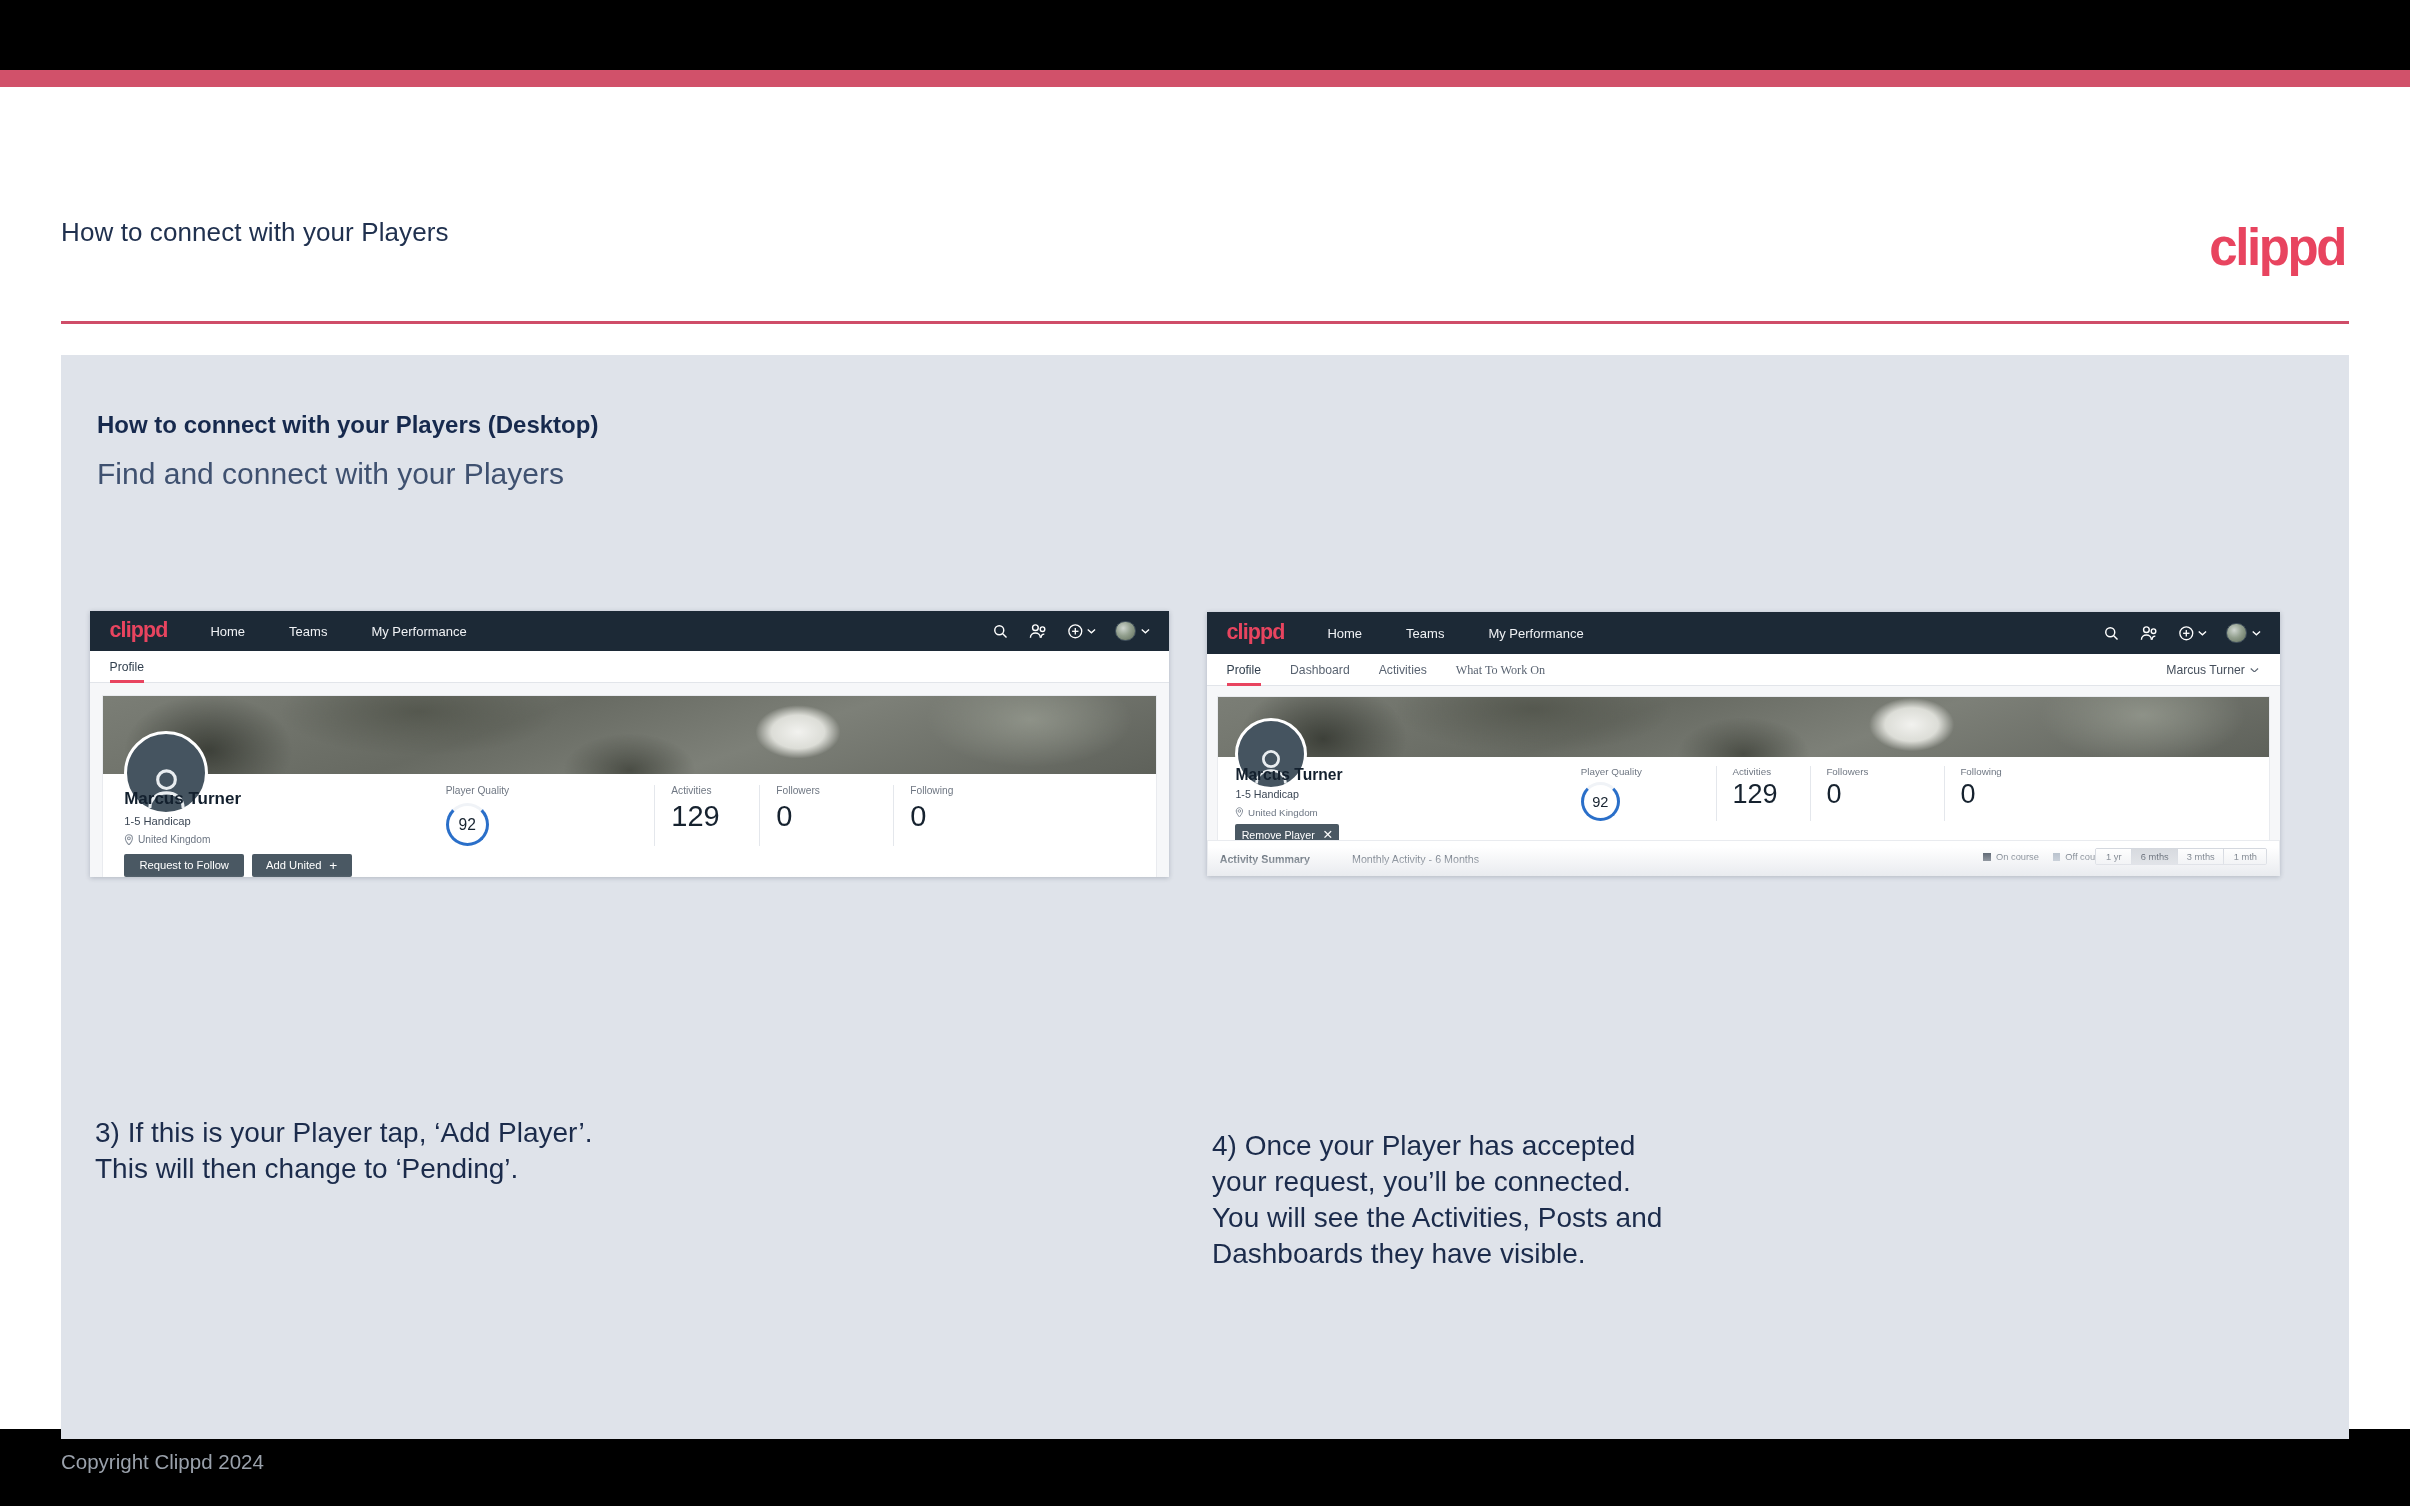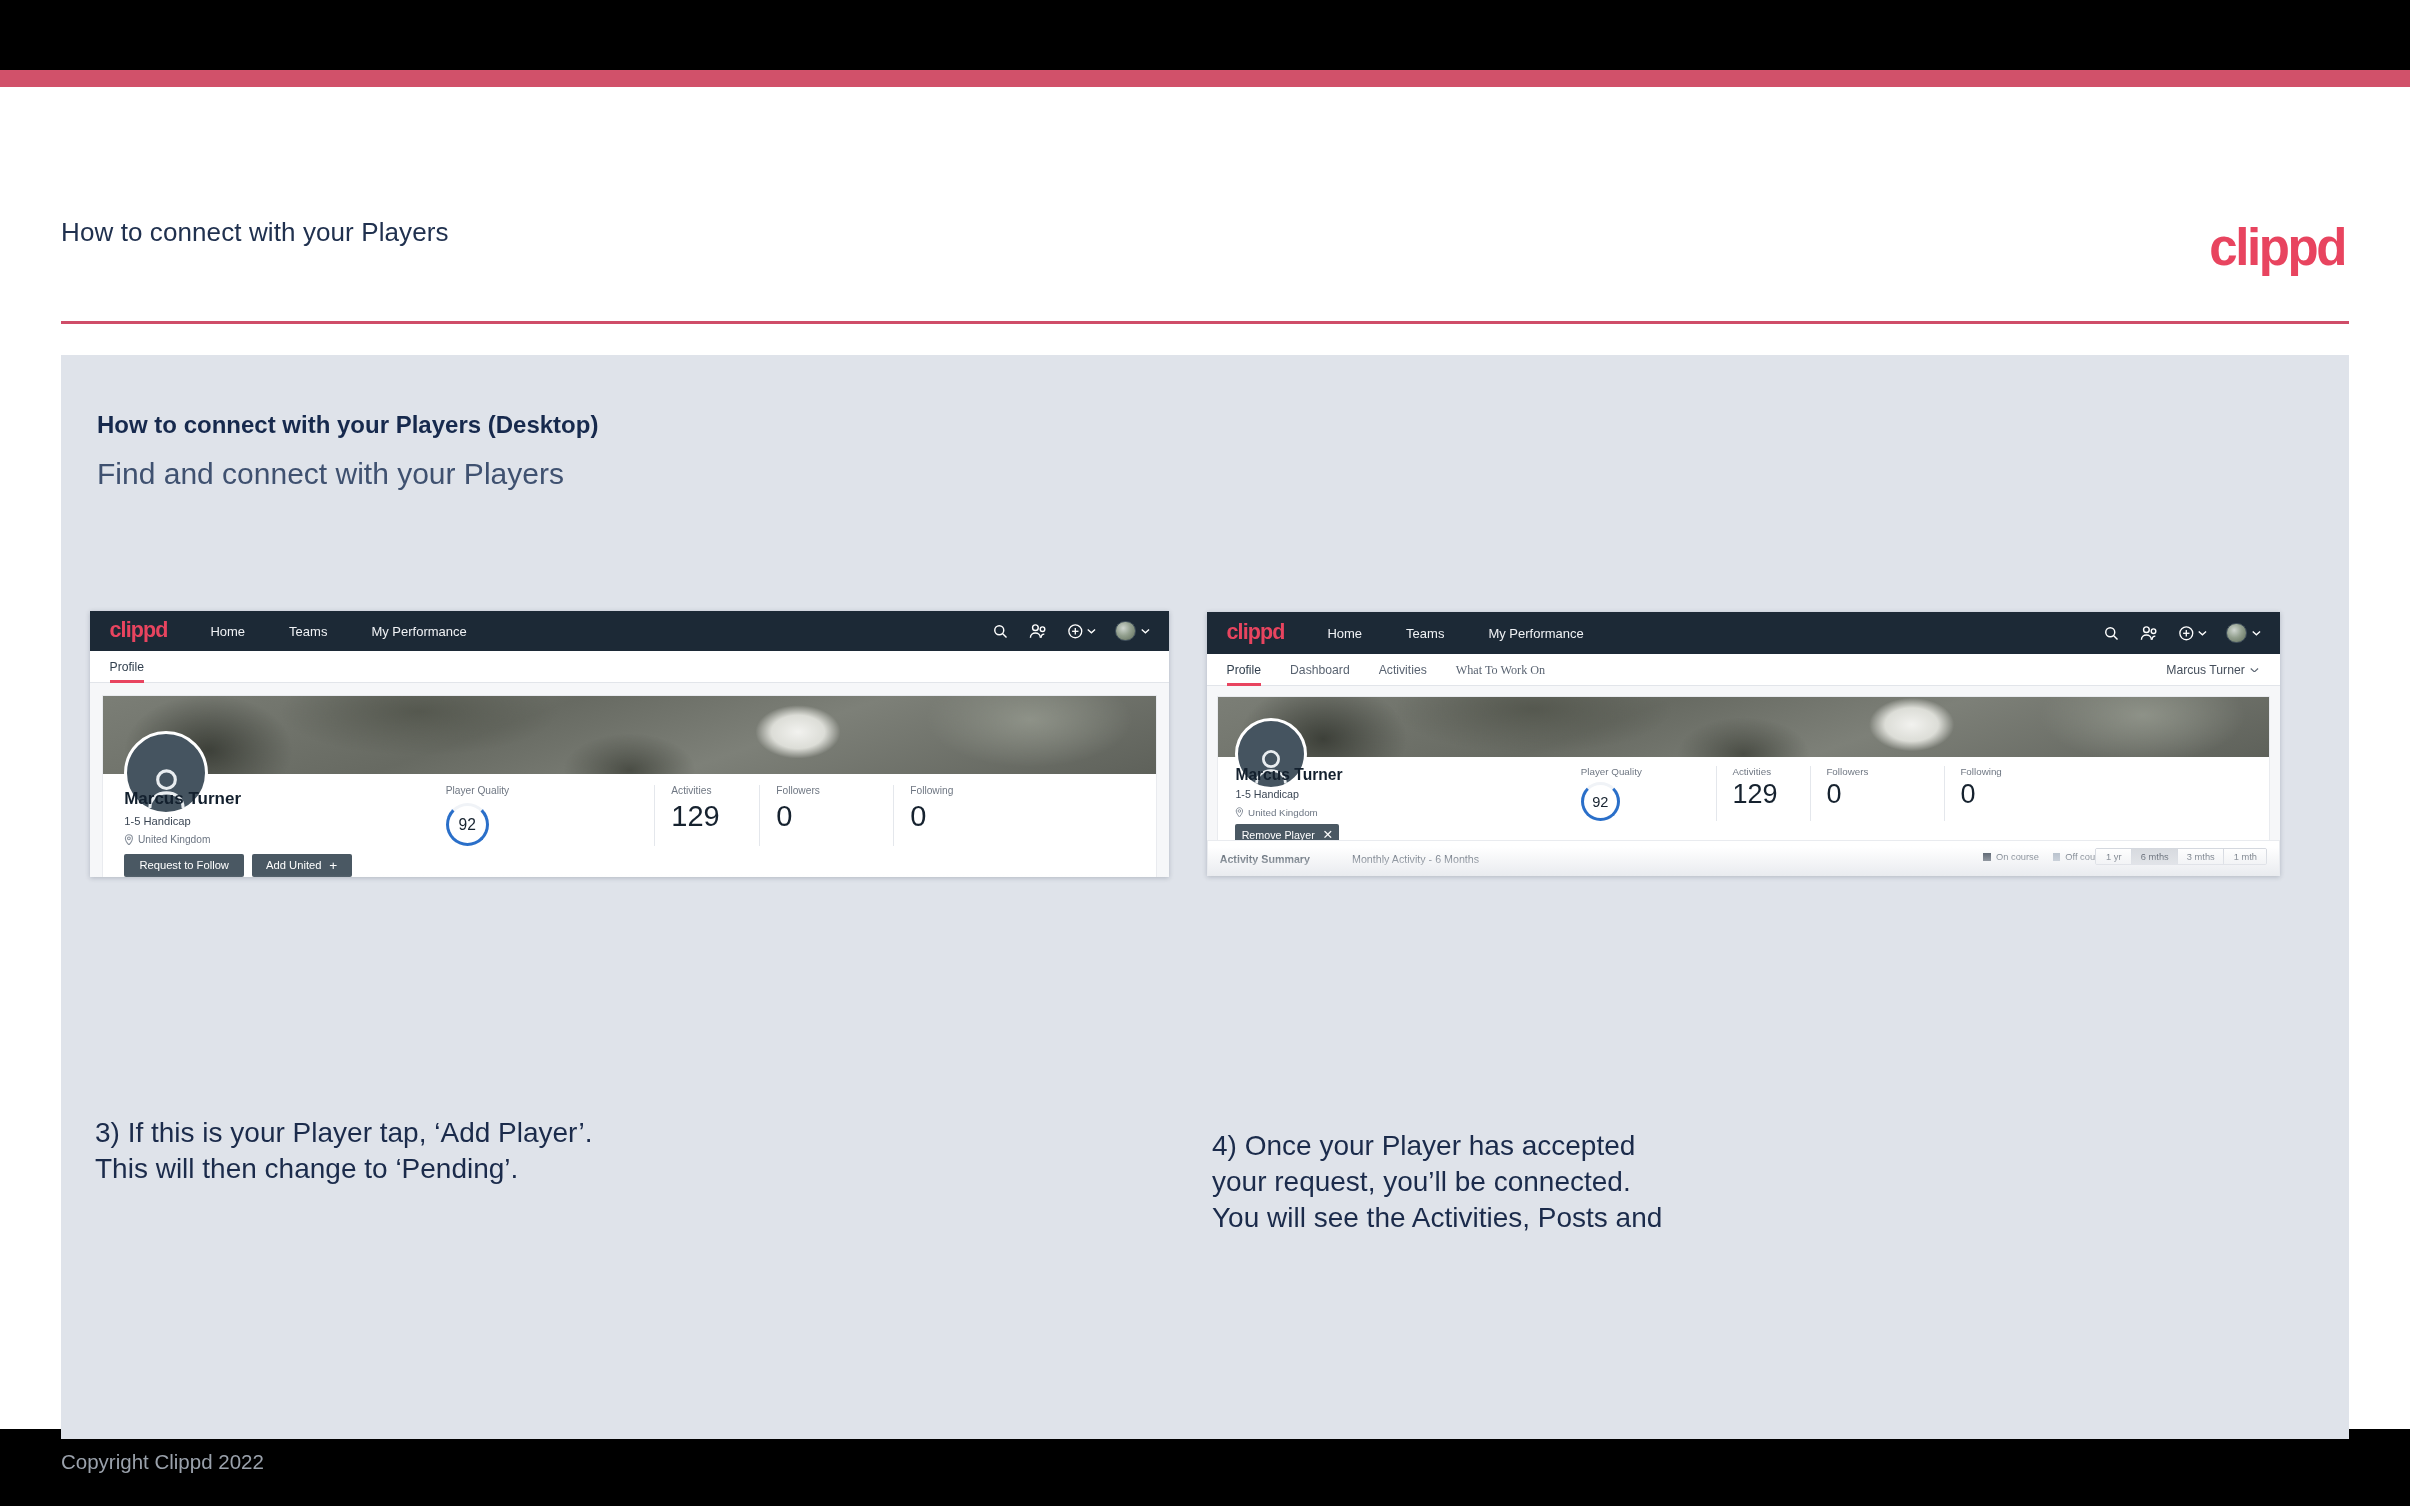--- a/index.html
+++ b/index.html
@@ -429,21 +429,22 @@
 
       <div class="caption" style="left:34px; top:760px;">
         <div>3) If this is your Player tap, ‘Add Player’.</div>
         <div>This will then change to ‘Pending’.</div>
       </div>
 
       <div class="caption" style="left:1151px; top:773px;">
         <div>4) Once your Player has accepted</div>
         <div>your request, you’ll be connected.</div>
         <div>You will see the Activities, Posts and</div>
+        <div>Dashboards they have visible.</div>
       </div>
 
     </div>
 
-    <div class="copyright">Copyright Clippd 2022</div>
+    <div class="copyright">Copyright Clippd 2024</div>
 
   </div>
 </div>
 
 
 </body></html>

